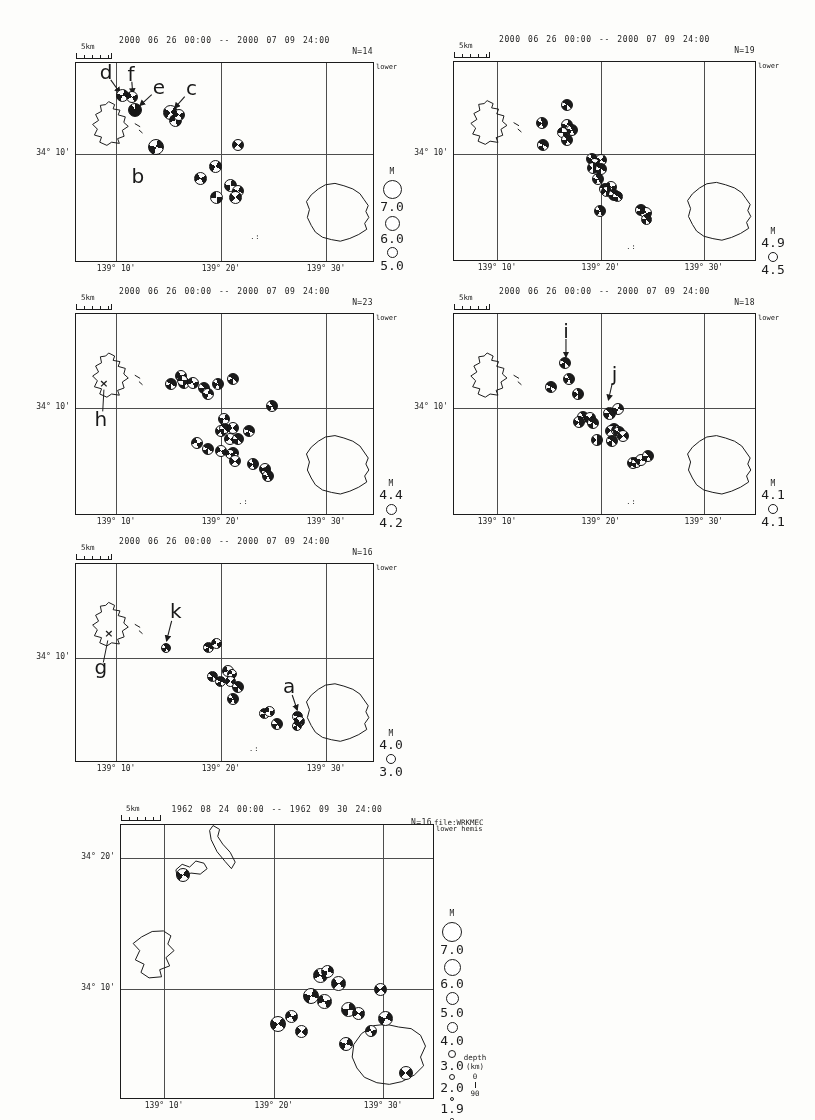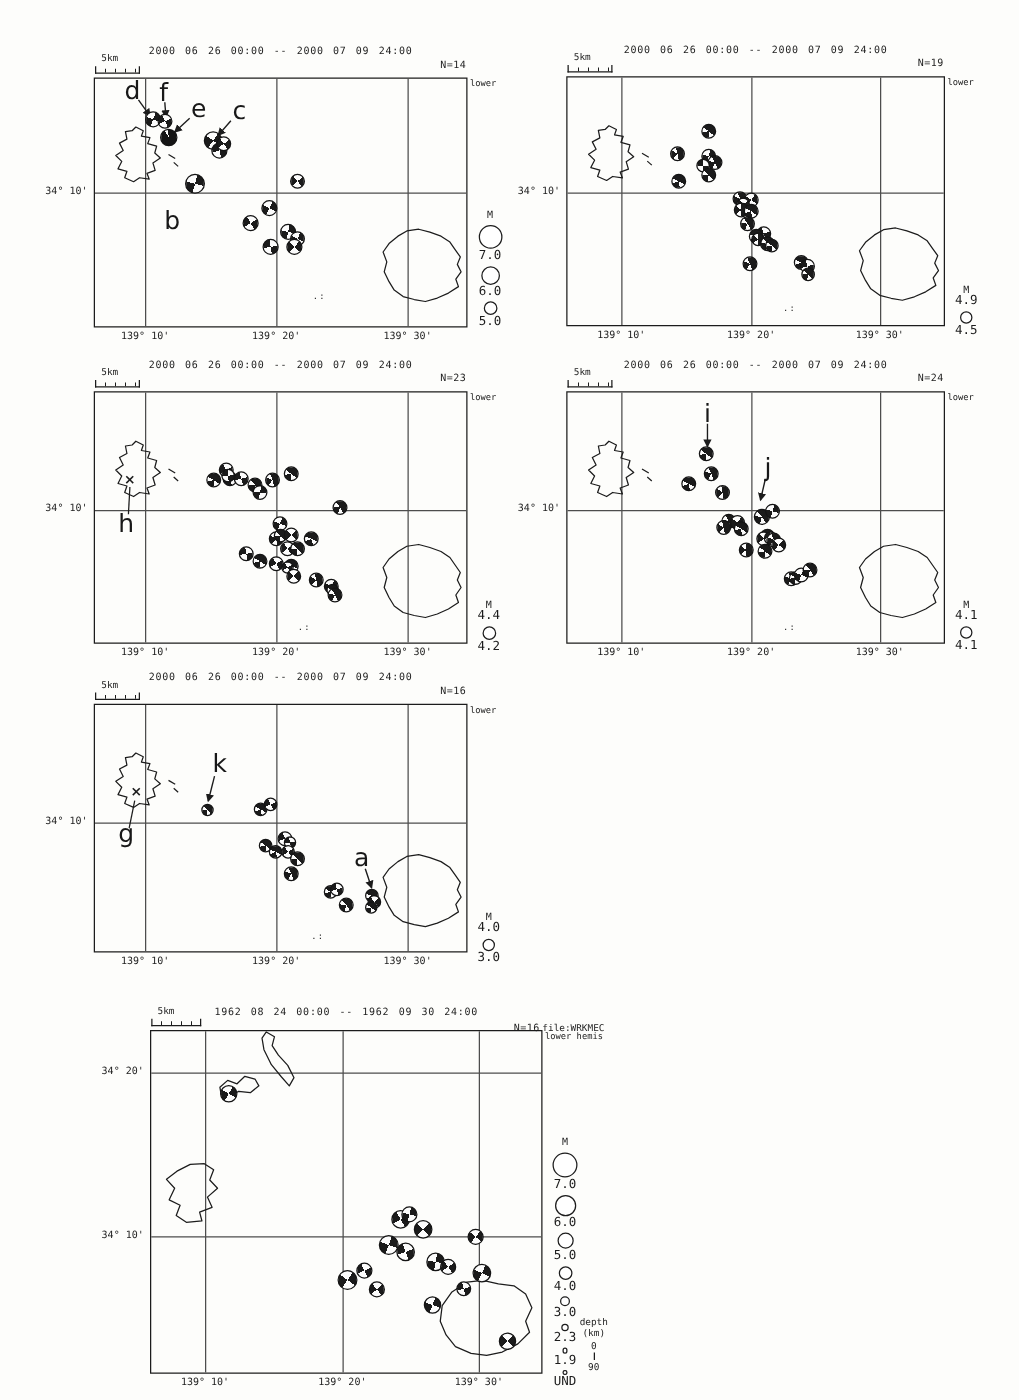--- a/index.html
+++ b/index.html
@@ -25,21 +25,21 @@
   .scalebar{
     position:absolute;height:6px;box-sizing:border-box;
     border-left:1px solid #1c1c1c;border-right:1px solid #1c1c1c;border-bottom:1px solid #1c1c1c;
     background:repeating-linear-gradient(90deg,transparent 0 7px,#1c1c1c 7px 8px);
     background-size:100% 3px;background-repeat:no-repeat;background-position:0 100%;
   }
   .sb-label{font-size:7.5px}
   .legend{position:absolute;display:flex;flex-direction:column;align-items:center}
   .legend .hdr{font-size:8px;margin-bottom:2px}
   .legend .lg-circle{border:1px solid #1c1c1c;border-radius:50%;box-sizing:border-box;background:#fff;margin:2px 0 1px 0}
-  .legend .lg-label{font-size:10px;line-height:1.05}
+  .legend .lg-label{font-size:13px;line-height:1.05}
   .depth-legend{position:absolute;display:flex;flex-direction:column;align-items:center;font-size:7.5px;line-height:1.25}
   .depth-tickline{width:1px;height:6px;background:#1c1c1c;margin:1px 0}
   svg.overlay{position:absolute;left:0;top:0;overflow:visible}
   .dots{font-size:7px;letter-spacing:1px;transform:translate(-50%,-50%)}
 </style>
 </head>
 <body>
 
 <div id="figure-root">
   <div class="panel" id="panel-p1" style="left: 75px; top: 62px; width: 297px; height: 198px;">
@@ -220,21 +220,21 @@
       <div class="lbl dots" style="left: 167.508px; top: 189px;">.:</div>
       <div class="legend" style="left: 303px; top: 165px; width: 24px;">
         <div class="hdr" style="margin-bottom: 0px;">M</div>
         <div class="lg-label">4.4</div>
         <div class="lg-circle" style="width: 11px; height: 11px;"></div>
         <div class="lg-label">4.2</div>
       </div>
     </div>
   <div class="panel" id="panel-p4" style="left: 453px; top: 313px; width: 301px; height: 200px;">
       <div class="lbl p-title" style="left: 50%; top: -26px; transform: translateX(-50%);">2000 06 26 00:00 -- 2000 07 09 24:00</div>
-      <div class="lbl p-n" style="right: 0px; top: -15px;">N=24</div>
+      <div class="lbl p-n" style="right: 0px; top: -15px;">N=18</div>
       <div class="lbl p-hemis" style="left: 304px; top: 1px;">lower</div>
       <div class="lbl sb-label" style="left: 5px; top: -20px;">5km</div>
       <div class="scalebar" style="left: 0px; top: -10px; width: 36px;"></div>
       <div class="gl v" style="left: 43.043px;"></div>
       <div class="lbl tick" style="left: 43.043px; top: 204px; transform: translateX(-50%);">139° 10'</div>
       <div class="gl v" style="left: 146.888px;"></div>
       <div class="lbl tick" style="left: 146.888px; top: 204px; transform: translateX(-50%);">139° 20'</div>
       <div class="gl v" style="left: 249.83px;"></div>
       <div class="lbl tick" style="left: 249.83px; top: 204px; transform: translateX(-50%);">139° 30'</div>
       <div class="gl h" style="top: 94px;"></div>
@@ -394,21 +394,21 @@
         <div class="lg-label">7.0</div>
         <div class="lg-circle" style="width: 17px; height: 17px;"></div>
         <div class="lg-label">6.0</div>
         <div class="lg-circle" style="width: 13px; height: 13px;"></div>
         <div class="lg-label">5.0</div>
         <div class="lg-circle" style="width: 11px; height: 11px;"></div>
         <div class="lg-label">4.0</div>
         <div class="lg-circle" style="width: 8px; height: 8px;"></div>
         <div class="lg-label">3.0</div>
         <div class="lg-circle" style="width: 6px; height: 6px;"></div>
-        <div class="lg-label">2.3</div>
+        <div class="lg-label">2.0</div>
         <div class="lg-circle" style="width: 4.5px; height: 4.5px;"></div>
         <div class="lg-label">1.9</div>
         <div class="lg-circle" style="width: 3.5px; height: 3.5px;"></div>
         <div class="lg-label">UND</div>
       </div>
       <div class="depth-legend" style="left: 339px; top: 228px; width: 30px;">
         <div>depth</div>
         <div>(km)</div>
         <div>0</div>
         <div class="depth-tickline"></div>

